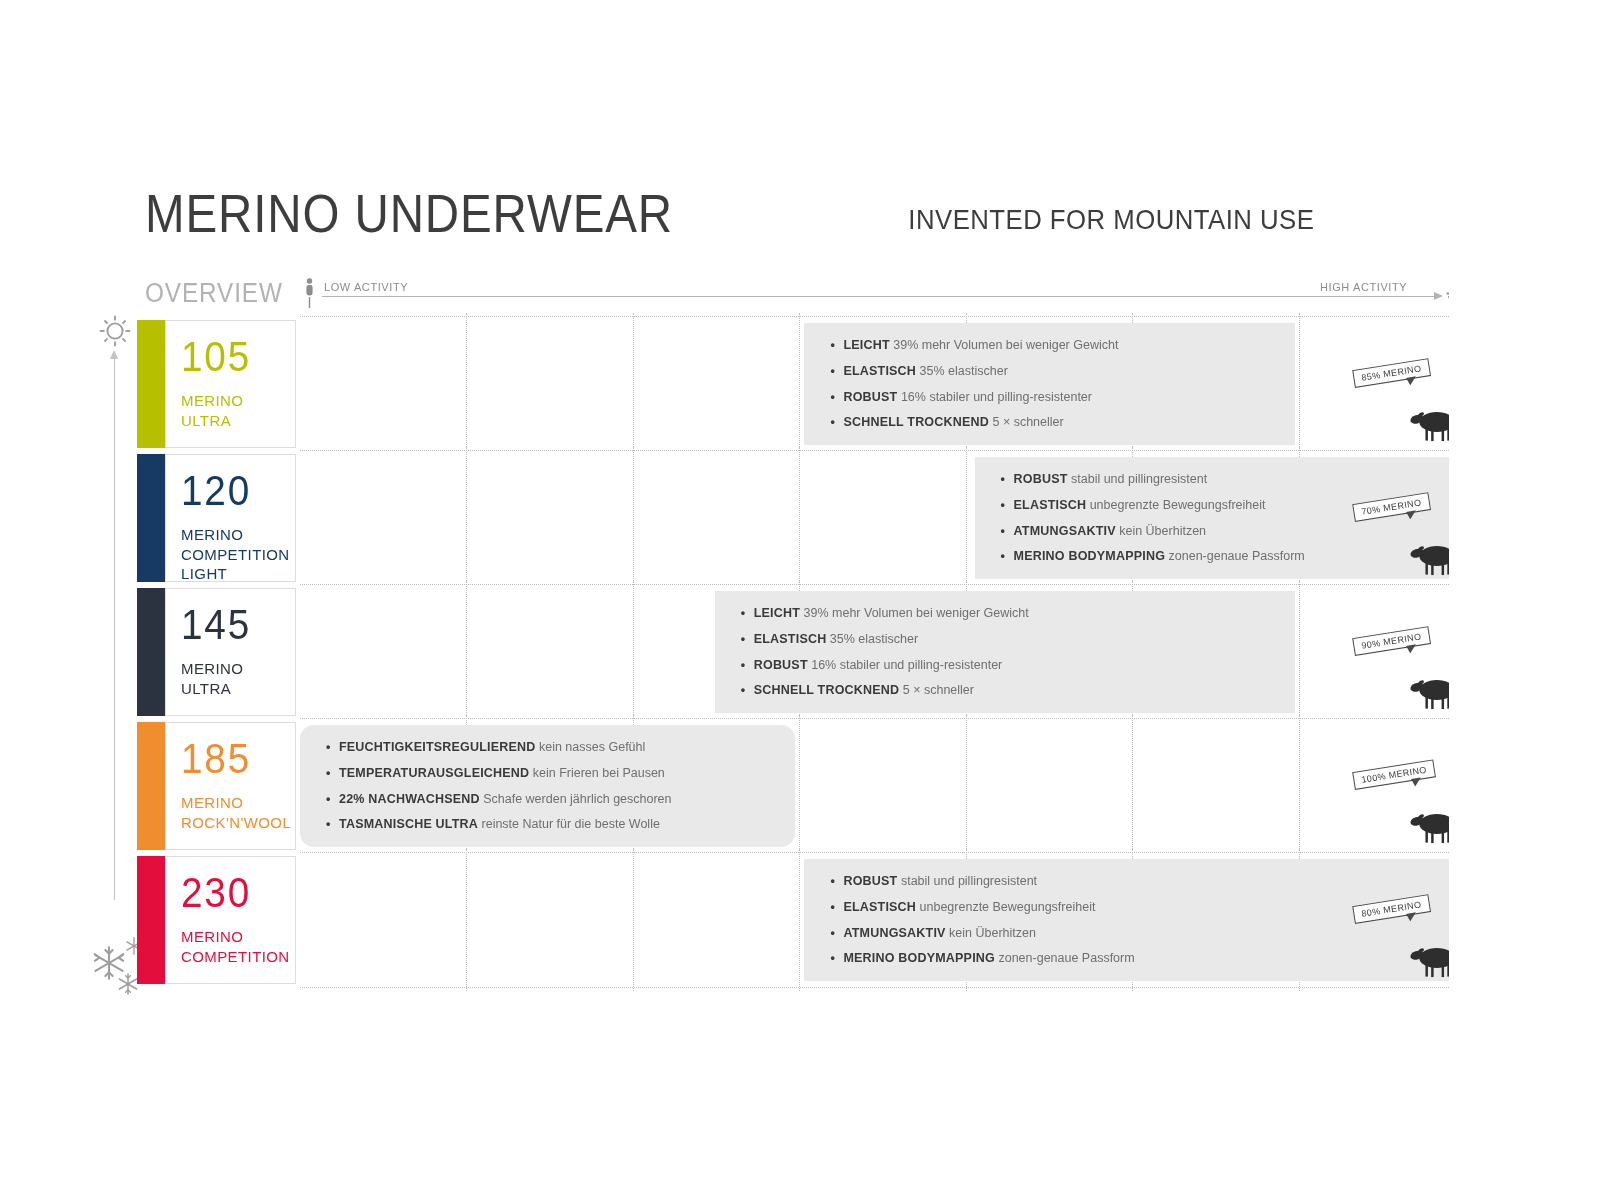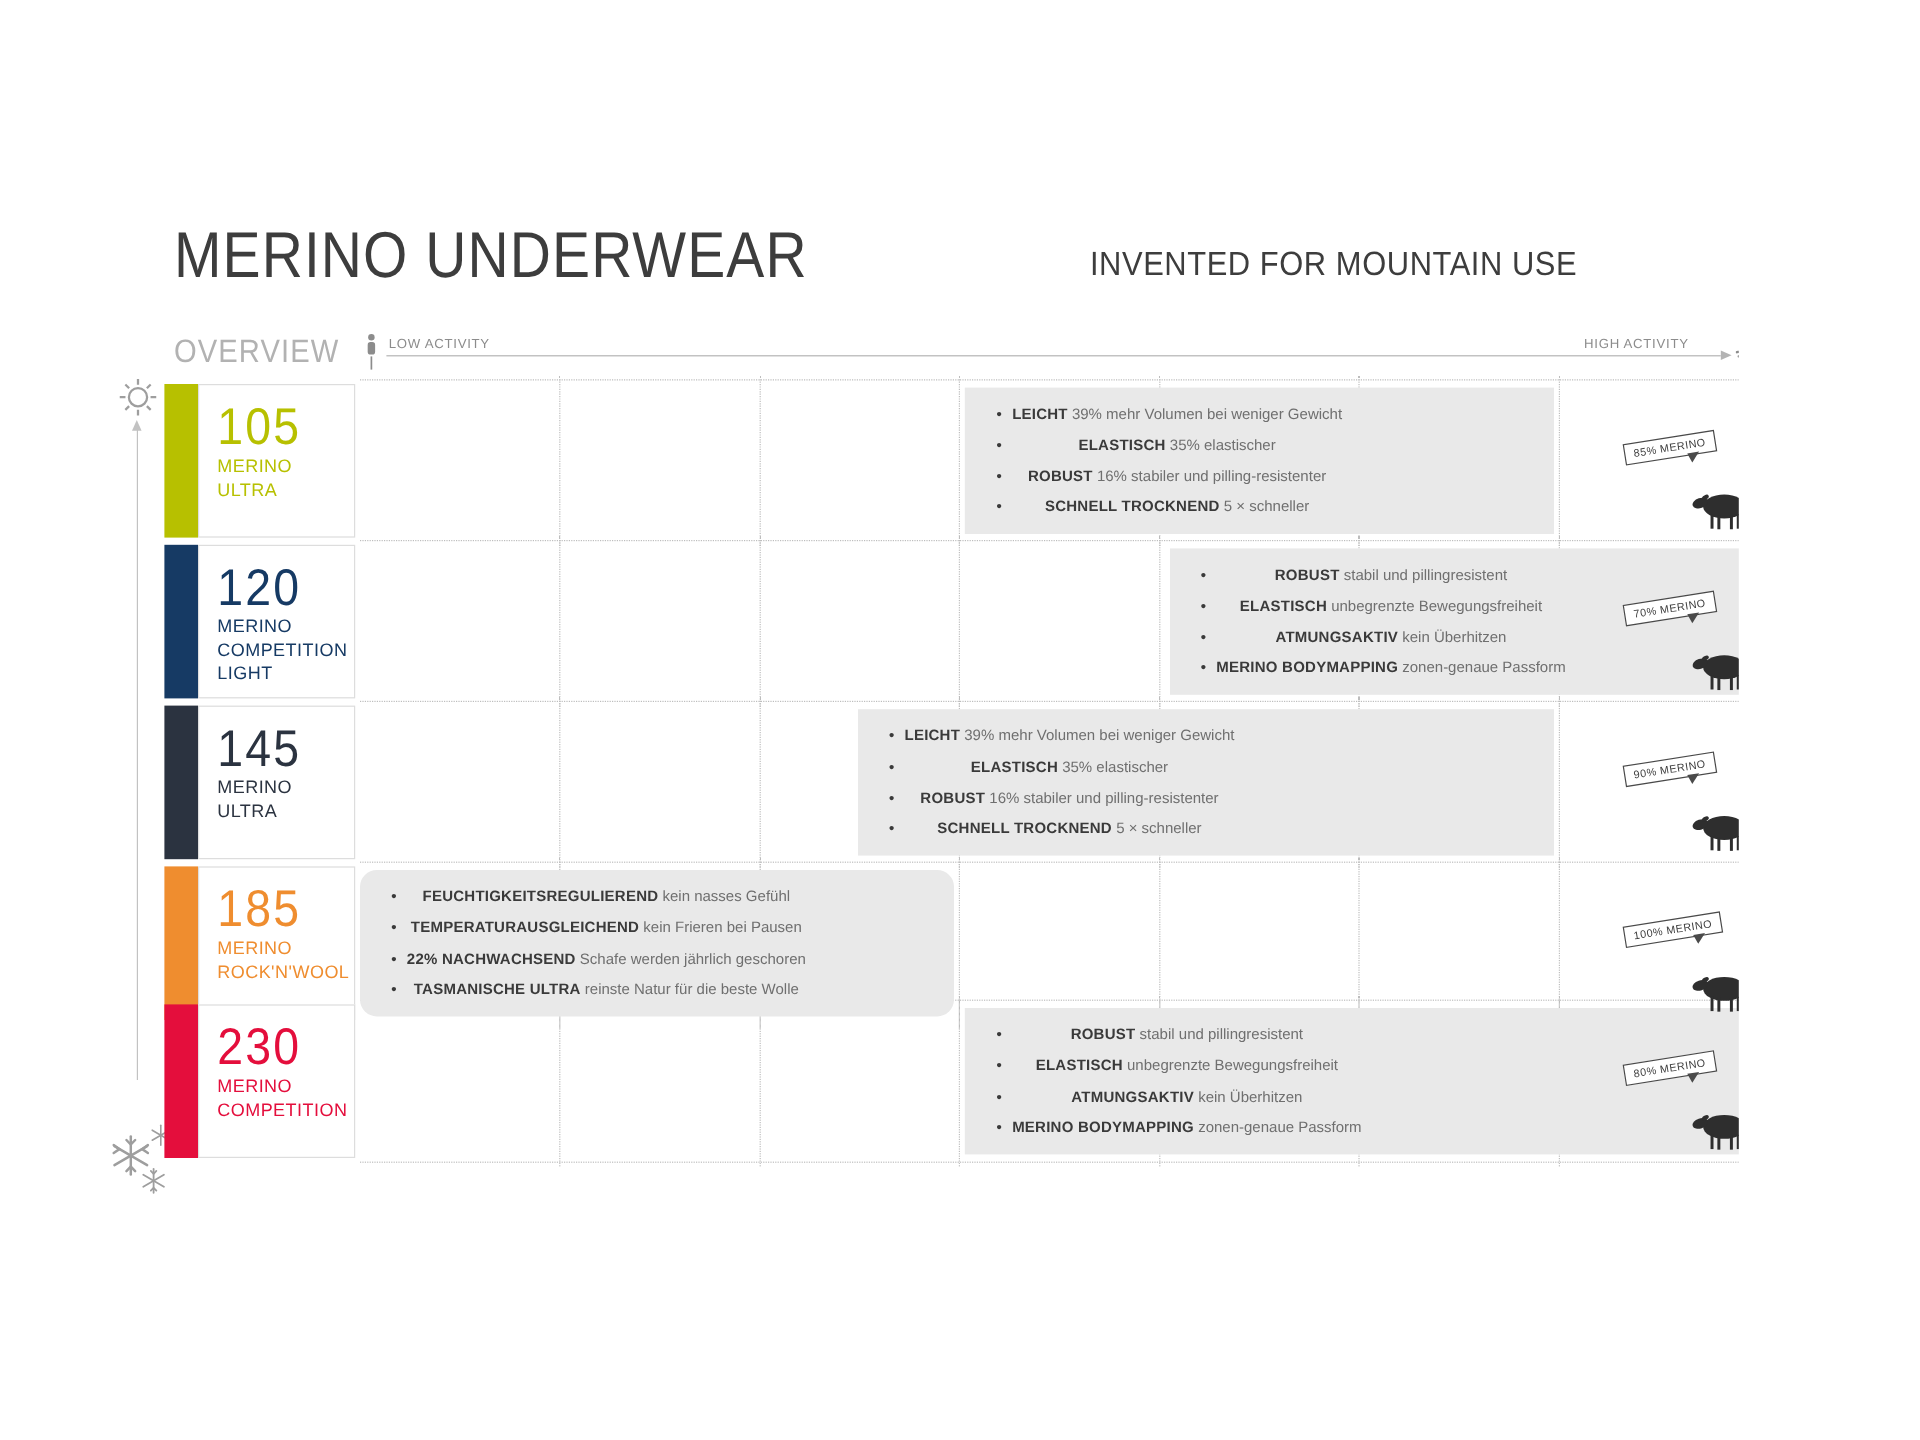--- a/index.html
+++ b/index.html
@@ -30,45 +30,45 @@
   .vaxis{position:absolute;left:114px;top:358px;width:1px;height:542px;background:#c2c2c2;}
   .vaxis::before{content:'';position:absolute;top:-8px;left:-4.5px;border-left:4.5px solid transparent;
          border-right:4.5px solid transparent;border-bottom:9px solid #c2c2c2;}
   .sf1{position:absolute;left:90px;top:944px;width:38px;height:38px;}
   .sf2{position:absolute;left:124px;top:936px;width:20px;height:20px;}
   .sf3{position:absolute;left:116px;top:972px;width:24px;height:24px;}
 
   
   .rows{position:absolute;left:137px;top:320px;width:1328px;height:664px;}
   .row{position:absolute;left:0;width:1328px;height:128px;}
-  .r0{top:0;} .r1{top:134px;} .r2{top:268px;} .r3{top:402px;} .r4{top:517px;padding-left:39px;}
+  .r0{top:0;} .r1{top:134px;} .r2{top:268px;} .r3{top:402px;} .r4{top:536px;padding-left:39px;}
 
   .bar{position:absolute;left:0;top:0;width:28px;height:100%;}
   .labelbox{position:absolute;left:28px;top:0;width:131px;height:100%;background:#fff;
          border:1px solid #ddd;box-sizing:border-box;padding:13px 0 0 15px;}
   .weight{font-size:43px;font-weight:400;line-height:1.05;letter-spacing:2px;
          transform:scaleX(.9);transform-origin:left top;}
-  .pname{margin-top:0;font-size:15px;line-height:1.3;letter-spacing:.4px;white-space:pre-line;}
+  .pname{margin-top:12px;font-size:15px;line-height:1.3;letter-spacing:.4px;white-space:pre-line;}
 
   .grid{position:absolute;left:163px;top:0;width:1165px;height:100%;}
   .grid::before{content:'';position:absolute;left:0;right:0;top:-4px;border-top:1px dotted #bdbdbd;}
   .row.last .grid::after{content:'';position:absolute;left:0;right:0;bottom:-4px;border-top:1px dotted #bdbdbd;}
   .gl{position:absolute;top:-7px;bottom:-7px;width:0;border-left:1px dotted #bdbdbd;z-index:0;}
   .gl1{left:14.2857%;} .gl2{left:28.5714%;} .gl3{left:42.857%;}
   .gl4{left:57.1428%;} .gl5{left:71.4285%;} .gl6{left:85.7142%;}
 
   .panel{position:absolute;top:3px;bottom:3px;background:#e9e9e9;z-index:1;
          display:flex;align-items:center;box-sizing:border-box;padding-left:26px;}
   .p0{left:43.3%;width:42.1%;}
   .p1{left:57.9%;width:42.1%;}
   .p2{left:35.6%;width:49.8%;}
   .p3{left:0;width:42.5%;border-radius:14px;}
   .p4{left:43.3%;width:56.7%;}
 
-  .feat{margin:0;padding:0;list-style:none;text-align:center;}
+  .feat{margin:0;padding:0;list-style:none;}
   .feat li{position:relative;margin:9px 0;padding-left:13px;font-size:12.5px;color:#6f6f6f;line-height:1.35;}
   .feat li::before{content:'•';position:absolute;left:0;top:0;color:#3a3a3a;font-weight:bold;}
   .feat b{color:#3a3a3a;font-weight:bold;letter-spacing:.2px;}
 
   
   .sheep-wrap{position:absolute;right:2px;bottom:6px;width:108px;height:74px;z-index:3;}
   .bubble{position:absolute;left:0;top:2px;background:#fff;border:1px solid #4a4a4a;
          padding:3px 7px;font-size:9px;letter-spacing:.4px;color:#3d3d3d;white-space:nowrap;
          transform:rotate(-9deg);transform-origin:left bottom;}
   .bubble .tail{position:absolute;right:14px;bottom:-7px;width:0;height:0;

